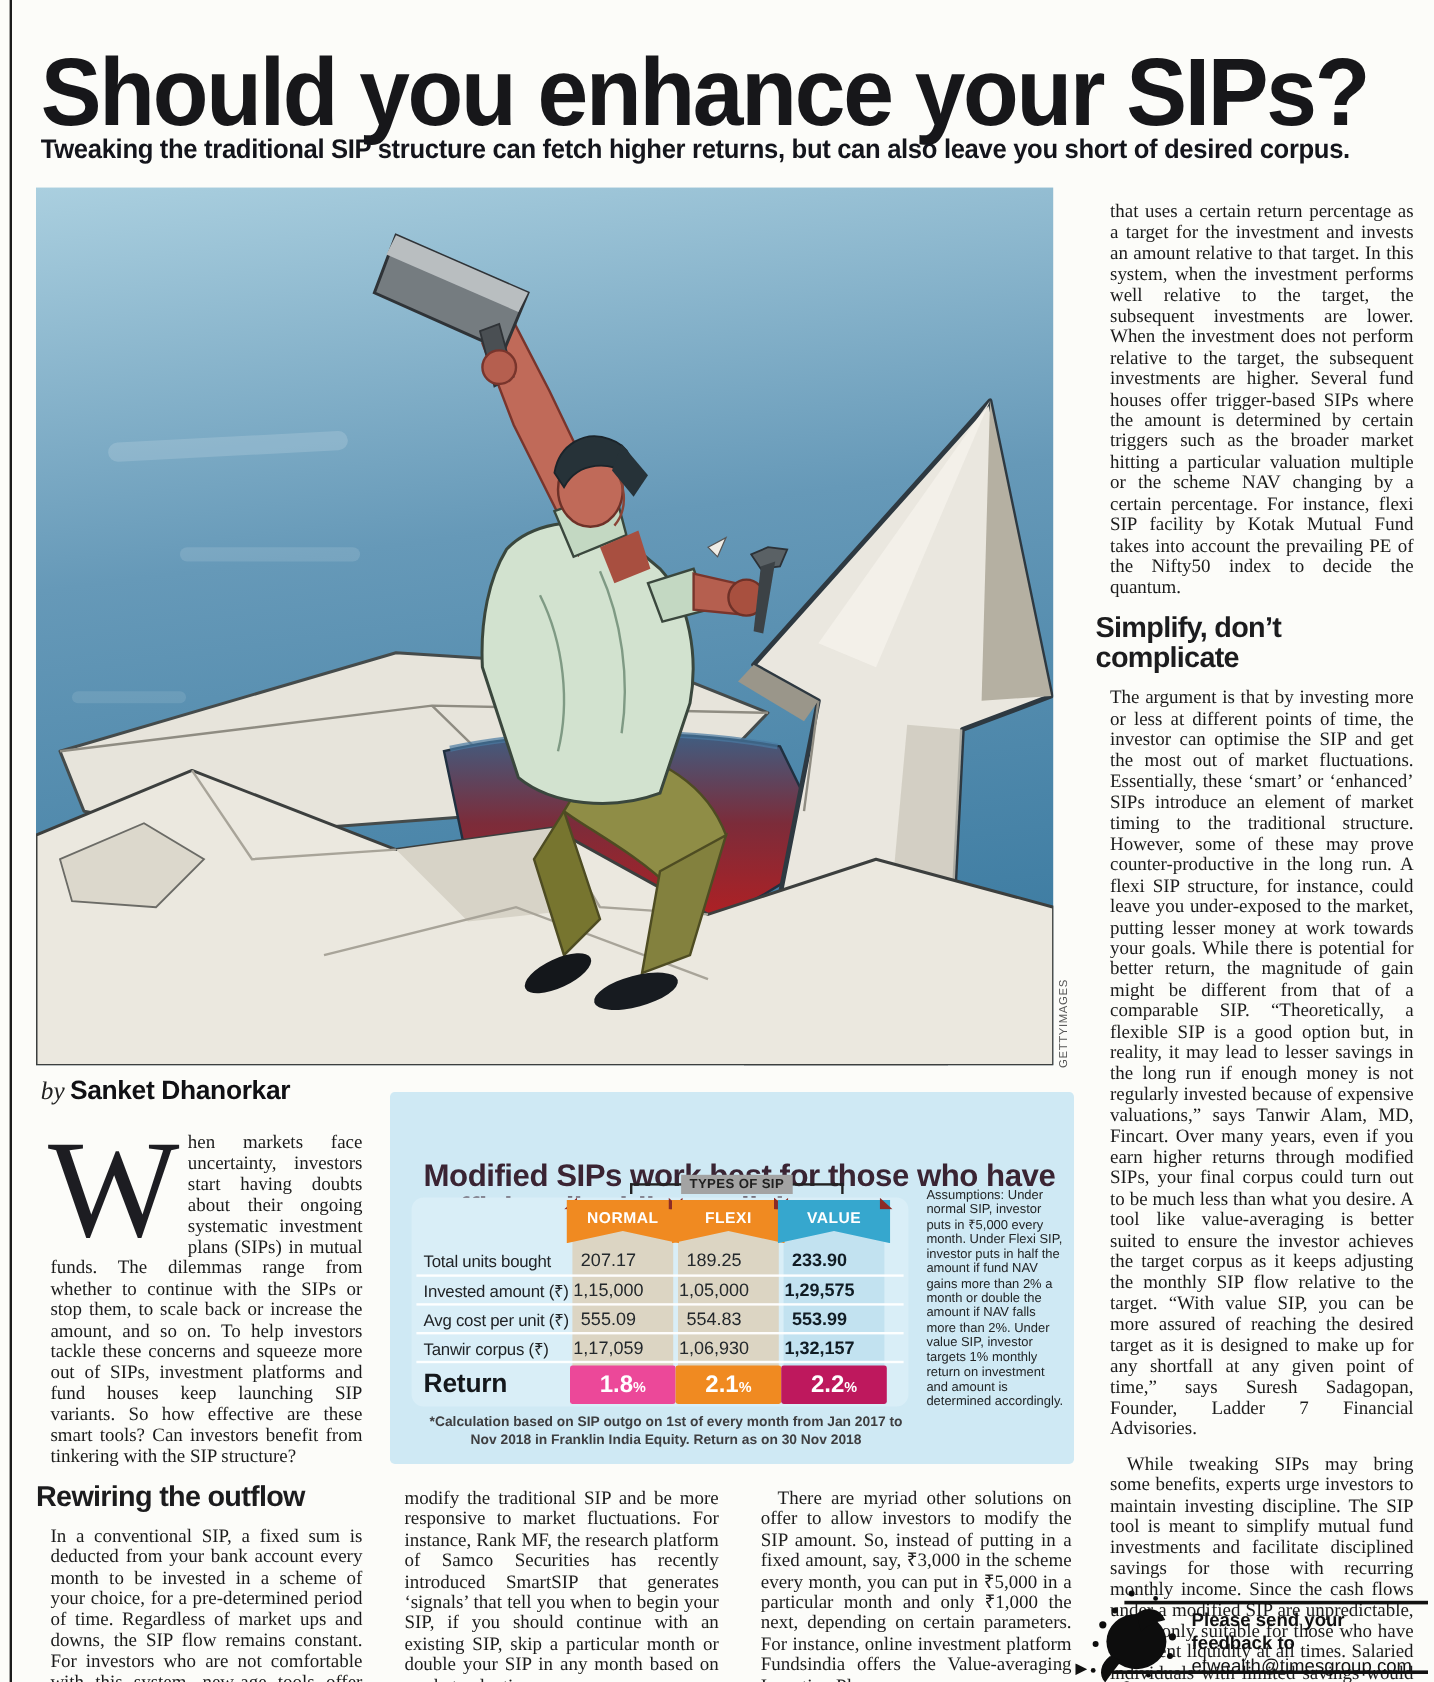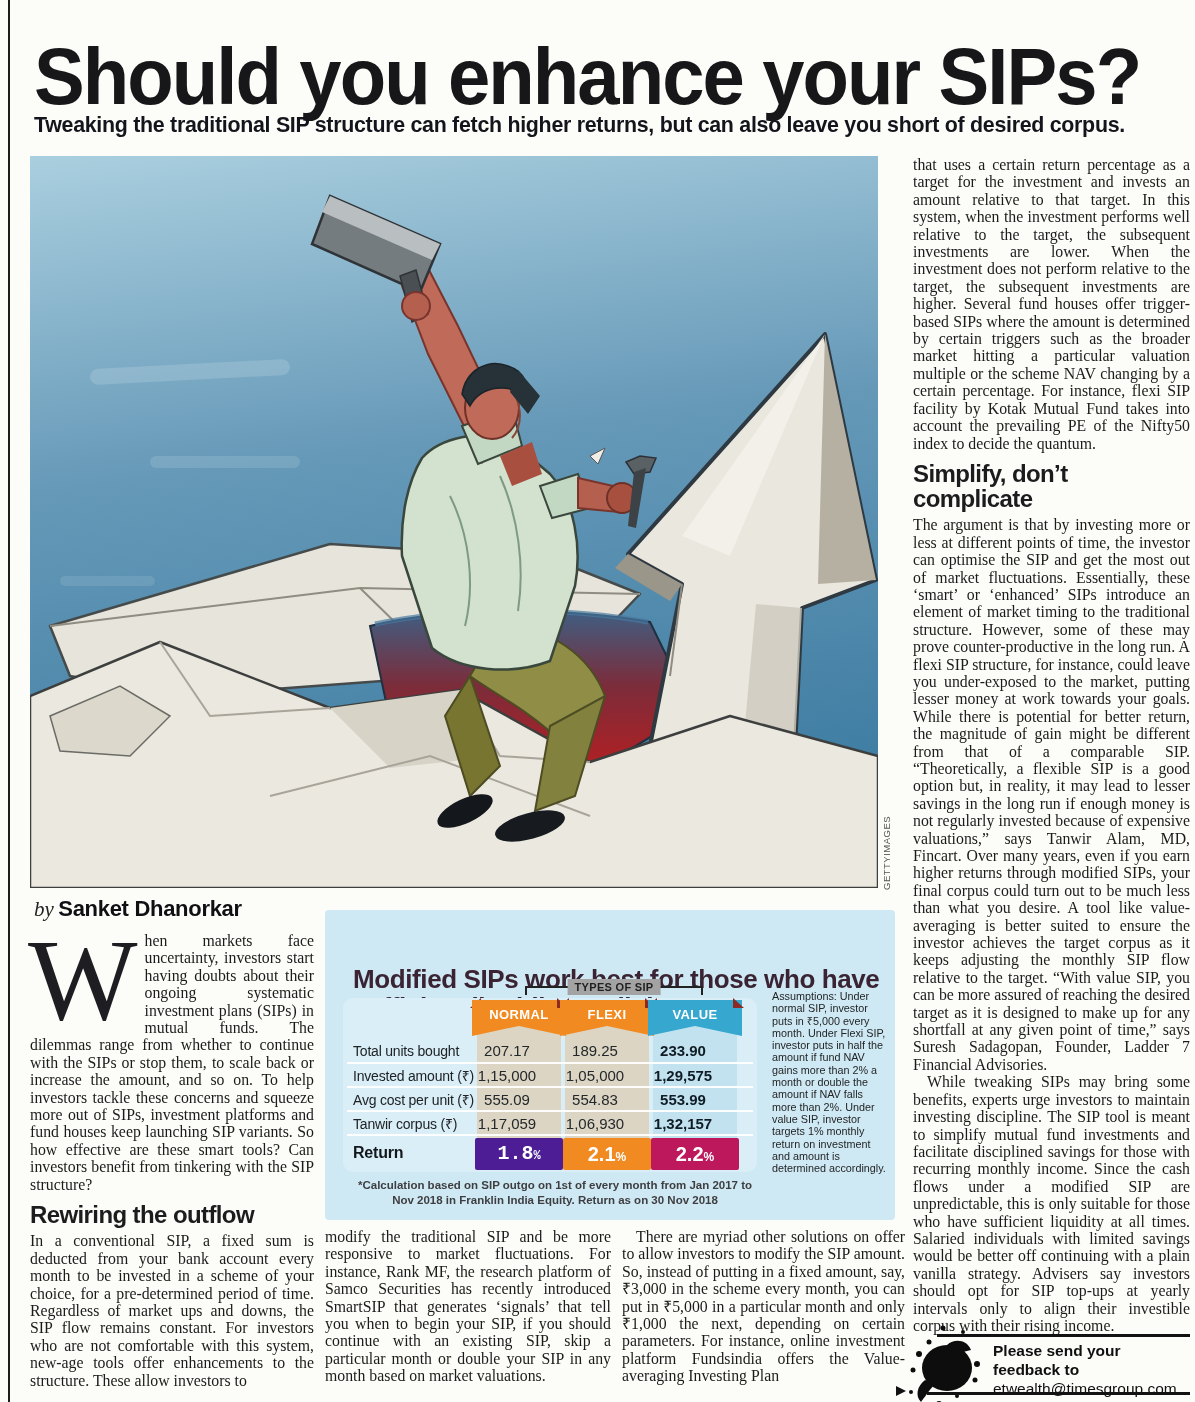--- a/index.html
+++ b/index.html
@@ -18,21 +18,21 @@
   
   .illustration{position:absolute;left:30px;top:156px;width:848px;height:732px;overflow:hidden;}
   .credit{position:absolute;left:881px;top:795px;height:95px;font-size:9.5px;color:#555;
         letter-spacing:.5px;writing-mode:vertical-rl;transform:rotate(180deg);}
 
   
   .byline{position:absolute;left:34px;top:896px;}
   .byline .by{font:italic 400 21px "Liberation Serif",serif;color:#222;}
   .byline .name{font:700 22px "Liberation Sans",sans-serif;letter-spacing:-.3px;color:#101014;}
 
-  p.body{font:15.8px/17.4px "Liberation Serif",serif;color:#1b1b1b;text-align:justify;margin:0;}
+  p.body{font:15.8px/17.4px "Liberation Serif",serif;color:#1b1b1b;text-align:justify;margin:12px;}
   p.body.indent{text-indent:14px;}
   h2.section{font:700 24px/1.05 "Liberation Sans",sans-serif;color:#1c1c1e;letter-spacing:-.6px;
         margin:9px 0 5px;}
   .col-left{position:absolute;left:30px;top:932px;width:284px;}
   .col-mid{position:absolute;left:325px;top:1228px;width:286px;}
   .col-three{position:absolute;left:622px;top:1228px;width:283px;}
   .col-right{position:absolute;left:913px;top:156px;width:277px;height:1246px;}
   .dropcap{float:left;font:400 116px/88px "Liberation Serif",serif;color:#1d1d22;
         margin:4px 7px -2px -2px;}
 
@@ -67,28 +67,28 @@
   .bw.b0{left:144px;} .bw.b1{left:232px;} .bw.b2{left:320px;}
   .bw:before,.bw:after{content:"";position:absolute;top:2px;width:11px;height:10px;background:#8c2b26;}
   .bw:before{left:1px;clip-path:polygon(0 100%,100% 0,100% 100%);}
   .bw:after{right:1px;clip-path:polygon(0 0,0 100%,100% 100%);}
   .banner{position:absolute;left:3px;top:4px;width:94px;height:36px;text-align:center;
         font:700 13px/30px "Liberation Sans",sans-serif;color:#fff;letter-spacing:.4px;
         clip-path:polygon(0 0,100% 0,100% 100%,50% 72%,0 100%);}
   .banner.orange{background:#f08a21;text-align:center;} .banner.blue{background:#36a7ce;}
   .rlabel{position:absolute;left:28px;font:400 14px/16px "Liberation Sans",sans-serif;
         letter-spacing:-.2px;color:#202326;white-space:nowrap;}
-  .rlabel.big{font-weight:700;font-size:16px;color:#14181c;}
+  .rlabel.big{font-weight:700;font-size:22px;color:#14181c;}
   .val{position:absolute;width:60px;text-align:center;font:400 15px/16px "Liberation Sans",sans-serif;
         color:#23282c;}
   .val.c0{left:152px;} .val.c1{left:240px;} .val.c2{left:328px;font-weight:700;color:#101c24;}
   .chip{position:absolute;top:228px;width:88px;height:32px;border-radius:2px;text-align:center;
         color:#fff;font:700 20px/32px "Liberation Sans",sans-serif;}
   .chip .pct{font-size:12px;}
-  .chip.k0{left:150px;background:#4c1d95;font-family:Liberation Mono, monospace;} .chip.k1{left:238px;background:#f08a21;}
+  .chip.k0{left:150px;background:#ec4899;} .chip.k1{left:238px;background:#f08a21;}
   .chip.k2{left:326px;background:#be185d;}
   .footnote{position:absolute;left:28px;top:268px;width:404px;text-align:center;
         font:700 11.5px/14.5px "Liberation Sans",sans-serif;color:#3e3e40;}
   .assumptions{position:absolute;left:447px;top:80px;width:116px;
         font:400 10.8px/12.3px "Liberation Sans",sans-serif;color:#232526;}
 
   .cont-arrow{position:absolute;left:896px;top:1386px;width:10px;height:10px;background:#111;
         clip-path:polygon(0 0,100% 50%,0 100%);}
 </style>
 </head>

